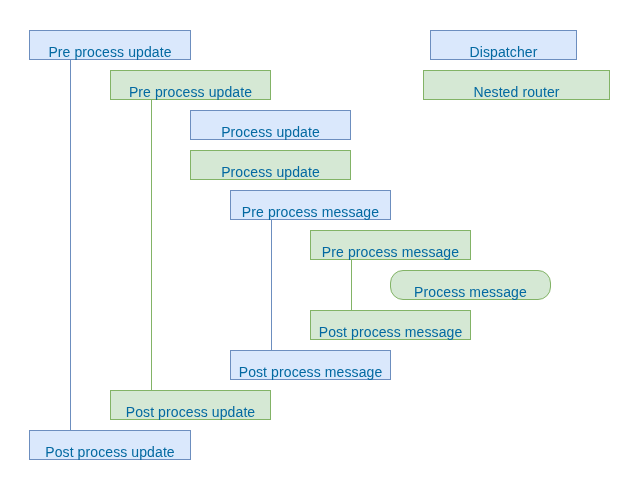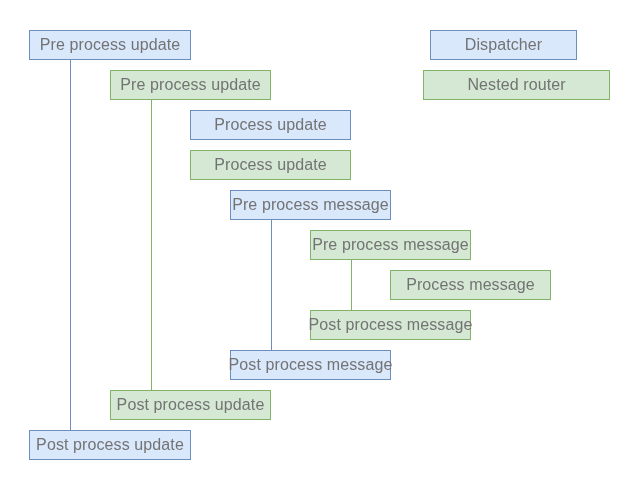--- a/index.html
+++ b/index.html
@@ -14,25 +14,25 @@
     position: relative;
     width: 621px;
     height: 491px;
     background: #ffffff;
     overflow: hidden;
   }
   .node {
     position: absolute;
     box-sizing: border-box;
     display: flex;
-    align-items: center;
+    align-items: flex-end;
     justify-content: center;
-    font-size: 16px;
+    font-size: 14px;
     line-height: 1;
-    color: #737373;
+    color: #0369a1;
     border-width: 1px;
     border-style: solid;
     white-space: nowrap;
     letter-spacing: 0.1px;
   }
   .node.blue {
     background: #dae8fc;
     border-color: #6c8ebf;
   }
   .node.green {
@@ -74,21 +74,21 @@
       </div>
       <div class="node green" style="left: 190px; top: 150px; width: 161px; height: 30px;">
         <span>Process update</span>
       </div>
       <div class="node blue" style="left: 230px; top: 190px; width: 161px; height: 30px;">
         <span>Pre process message</span>
       </div>
       <div class="node green" style="left: 310px; top: 230px; width: 161px; height: 30px;">
         <span>Pre process message</span>
       </div>
-      <div class="node green" style="left: 390px; top: 270px; width: 161px; height: 30px;">
+      <div class="node green" style="left: 390px; top: 270px; width: 161px; height: 30px; border-radius: 13px;">
         <span>Process message</span>
       </div>
       <div class="node green" style="left: 310px; top: 310px; width: 161px; height: 30px;">
         <span>Post process message</span>
       </div>
       <div class="node blue" style="left: 230px; top: 350px; width: 161px; height: 30px;">
         <span>Post process message</span>
       </div>
       <div class="node green" style="left: 110px; top: 390px; width: 161px; height: 30px;">
         <span>Post process update</span>

